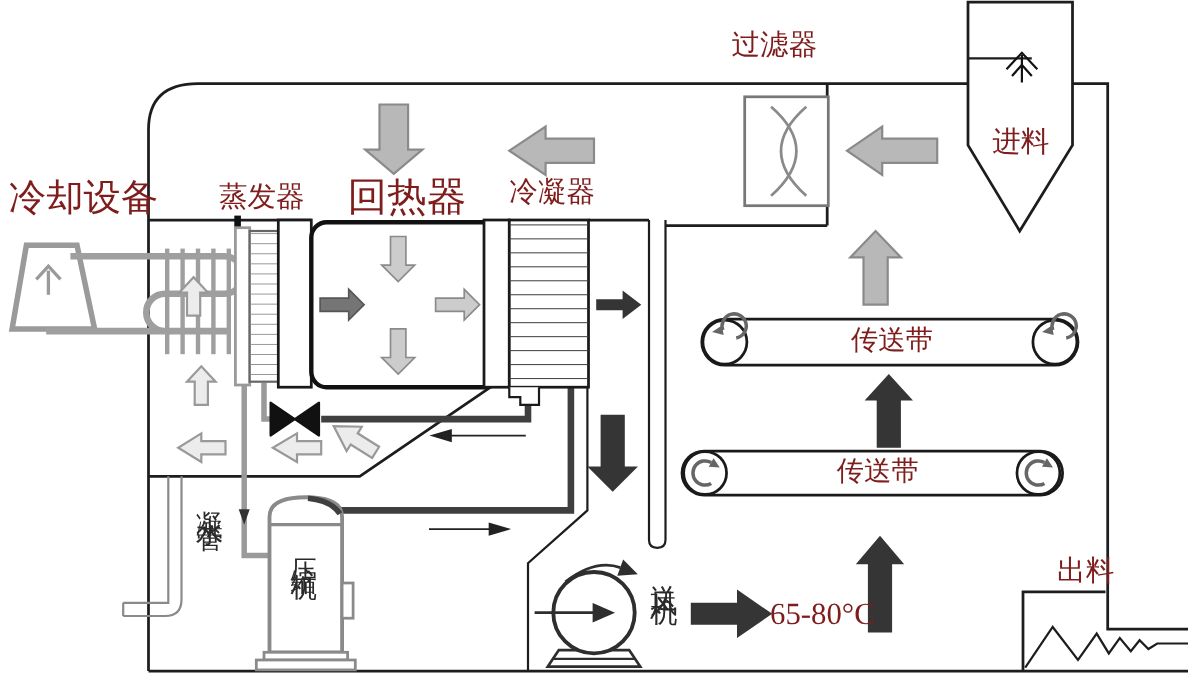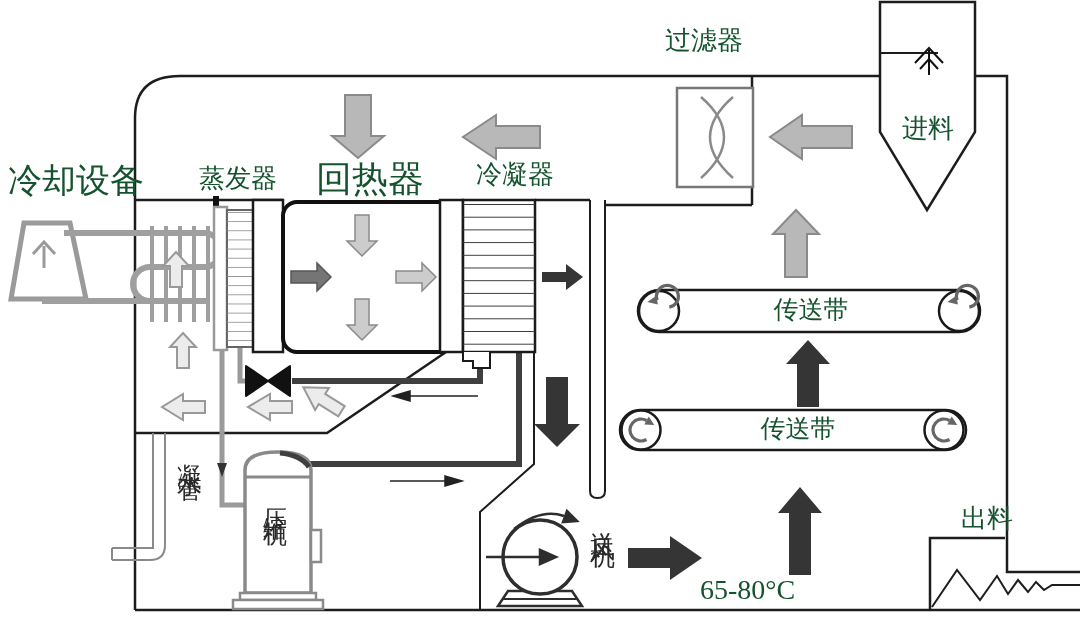--- a/index.html
+++ b/index.html
@@ -1,19 +1,19 @@
 <!DOCTYPE html>
 <html><head>
 <meta charset="utf-8">
 <style>
   html,body{margin:0;padding:0;background:#fff;}
   .stage{position:relative;width:1080px;height:635px;background:#fff;overflow:hidden;
          font-family:"Liberation Serif","DejaVu Serif",serif;}
   .stage svg{position:absolute;left:0;top:0;}
-  .lbl{position:absolute;color:#14532d;text-align:center;line-height:1.05;white-space:nowrap;}
+  .lbl{position:absolute;color:#7f1d1d;text-align:center;line-height:1.05;white-space:nowrap;}
   .vlbl{position:absolute;color:#2a2a2a;writing-mode:vertical-rl;text-orientation:upright;
         letter-spacing:7px;line-height:1;white-space:nowrap;}
 </style>
 </head>
 <body>
 
 <div class="stage">
 <svg width="1080" height="635" viewBox="0 0 1080 635">
   <defs>
     <pattern id="rungsE" width="26" height="9.15" patternUnits="userSpaceOnUse" x="227" y="212">
@@ -194,23 +194,23 @@
     <g stroke="#2e2e2e" stroke-width="2.5" fill="#2e2e2e">
       <path d="M514,529 Q541,508 564,516" fill="none"></path>
       <polygon points="577,521 563,522 567,511"></polygon>
     </g>
   </g>
 </svg>
 
 <div class="lbl" style="left:8px;top:163px;width:118px;font-size:34px;">冷却设备</div>
 <div class="lbl" style="left:194px;top:165px;width:88px;font-size:26px;">蒸发器</div>
 <div class="lbl" style="left:316px;top:161px;width:88px;font-size:36px;">回热器</div>
-<div class="lbl" style="left:471px;top:161px;width:88px;font-size:26px;">冷凝器</div>
+<div class="lbl" style="left:458px;top:161px;width:88px;font-size:26px;">冷凝器</div>
 <div class="lbl" style="left:660px;top:27px;width:88px;font-size:26px;">过滤器</div>
 <div class="lbl" style="left:899px;top:115px;width:58px;font-size:26px;text-align:center;">进料</div>
 <div class="lbl" style="left:766px;top:297px;width:90px;font-size:25px;">传送带</div>
 <div class="lbl" style="left:753px;top:416px;width:90px;font-size:25px;">传送带</div>
 <div class="vlbl" style="left:177px;top:444px;font-size:25px;">凝水管</div>
 <div class="vlbl" style="left:263px;top:489px;font-size:24px;">压缩机</div>
 <div class="vlbl" style="left:590px;top:512px;font-size:25px;letter-spacing:6px;">送风机</div>
-<div class="lbl" style="left:700px;top:544px;width:104px;font-size:28px;text-align:left;margin-top:31px;">65-80°C</div>
+<div class="lbl" style="left:700px;top:544px;width:104px;font-size:28px;text-align:left;">65-80°C</div>
 <div class="lbl" style="left:941px;top:505px;width:58px;font-size:26px;margin-left:17px;">出料</div>
 </div>
 
 </body></html>

